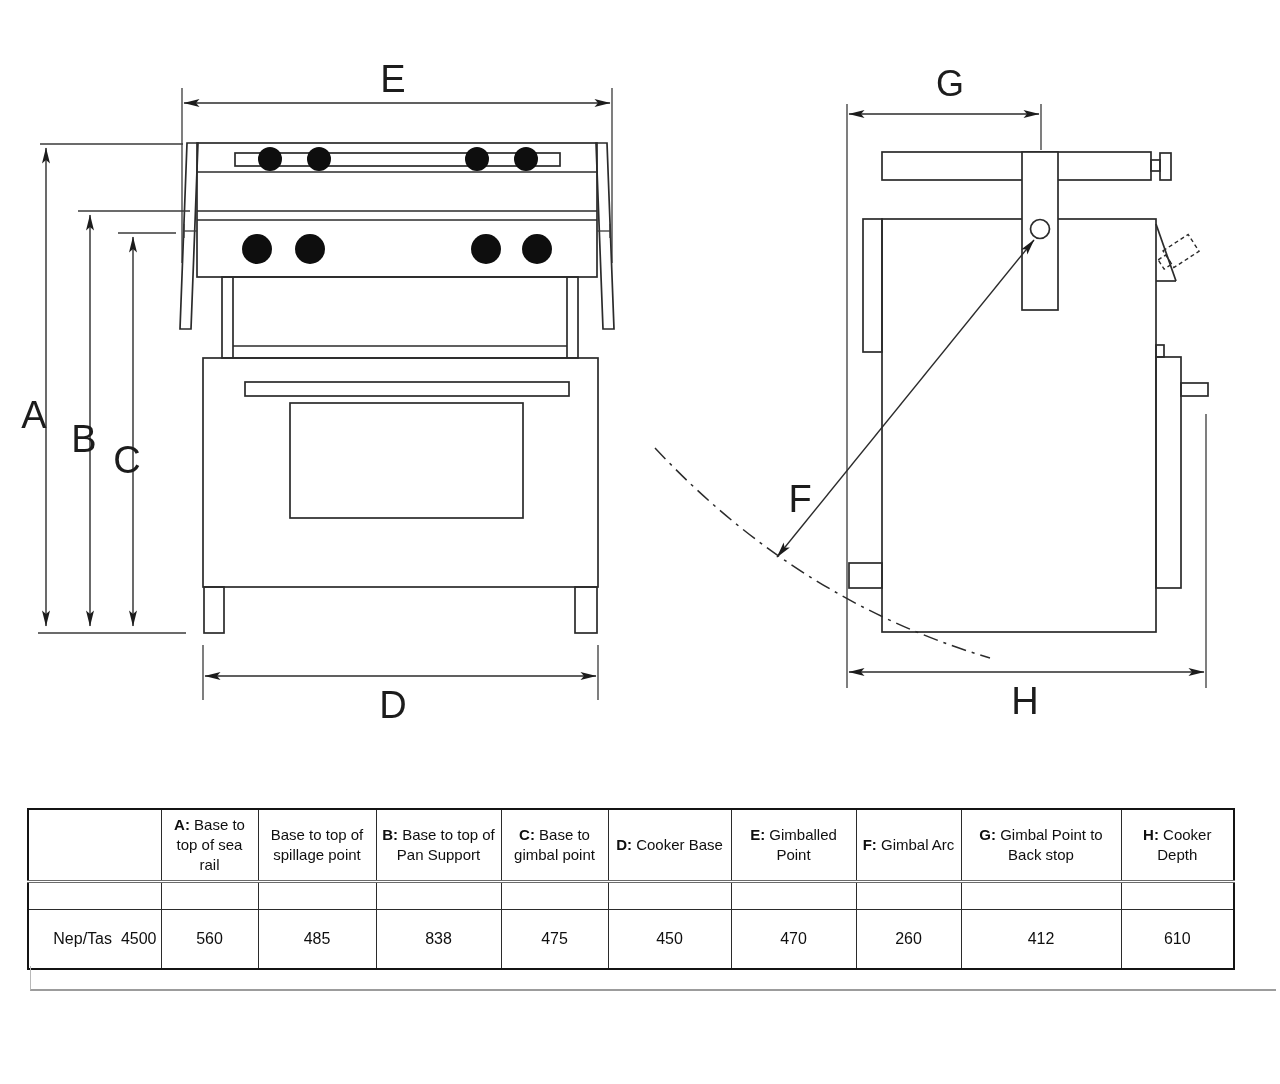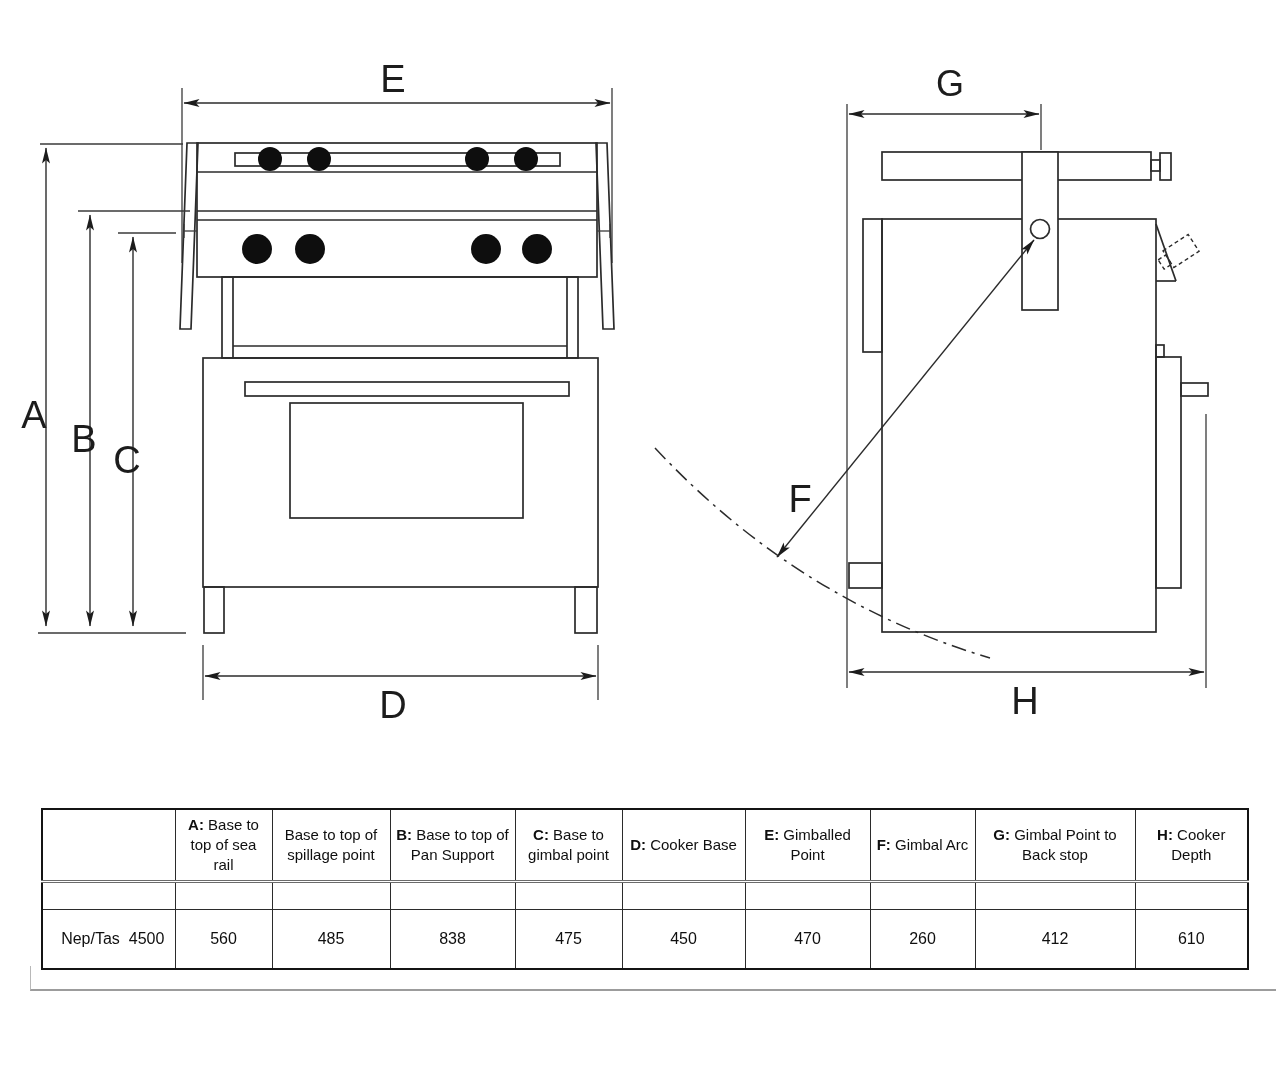--- a/index.html
+++ b/index.html
@@ -8,28 +8,28 @@
   svg .ln{stroke:#2b2b2b;fill:none;stroke-width:1.7;}
   svg .thin{stroke:#3a3a3a;fill:none;stroke-width:1.3;}
   svg .dim{stroke:#2b2b2b;fill:none;stroke-width:1.4;}
   svg .dark{fill:#0e0e0e;stroke:none;}
   svg .white{fill:#ffffff;stroke:#2b2b2b;stroke-width:1.7;}
   svg .dash{stroke:#2b2b2b;fill:none;stroke-width:1.5;stroke-dasharray:15 6 3 6;}
   svg .dashsm{stroke:#2b2b2b;fill:none;stroke-width:1.4;stroke-dasharray:4 3;}
   svg text.lbl{font-family:"Liberation Sans",sans-serif;font-size:38px;fill:#1c1c1c;text-anchor:middle;font-weight:400;}
   svg text.lbl-sm{font-size:36px;}
 
-  .dim-table{position:absolute;left:41px;top:808px;width:1206px;border-collapse:collapse;table-layout:fixed;
+  .dim-table{position:absolute;left:27px;top:808px;width:1206px;border-collapse:collapse;table-layout:fixed;
              border:2px solid #141414;font-size:15px;color:#0f0f0f;}
   .dim-table th,.dim-table td{border:1px solid #2b2b2b;padding:2px 4px;vertical-align:middle;
              font-weight:400;text-align:center;line-height:1.35;}
   .dim-table thead th{height:66px;border-bottom:3px double #6b6b6b;}
   .dim-table .spacer-row td{height:22px;border-bottom:1px solid #2b2b2b;}
   .dim-table .data-row td{height:54px;font-size:16px;}
-  .dim-table .model-cell{text-align:center;padding-left:12px;white-space:pre;font-size:15px;}
+  .dim-table .model-cell{text-align:right;padding-left:12px;white-space:pre;font-size:15px;}
   .dim-table .b{font-weight:700;}
   .frame-bottom{position:absolute;left:30px;top:966px;width:1245px;height:23px;
              border-left:1px solid #b8b8b8;border-bottom:2px solid #9c9c9c;}
 </style>
 </head>
 <body>
 
 <div class="drawing">
 <svg width="1280" height="790" viewBox="0 0 1280 790">
   <defs>

